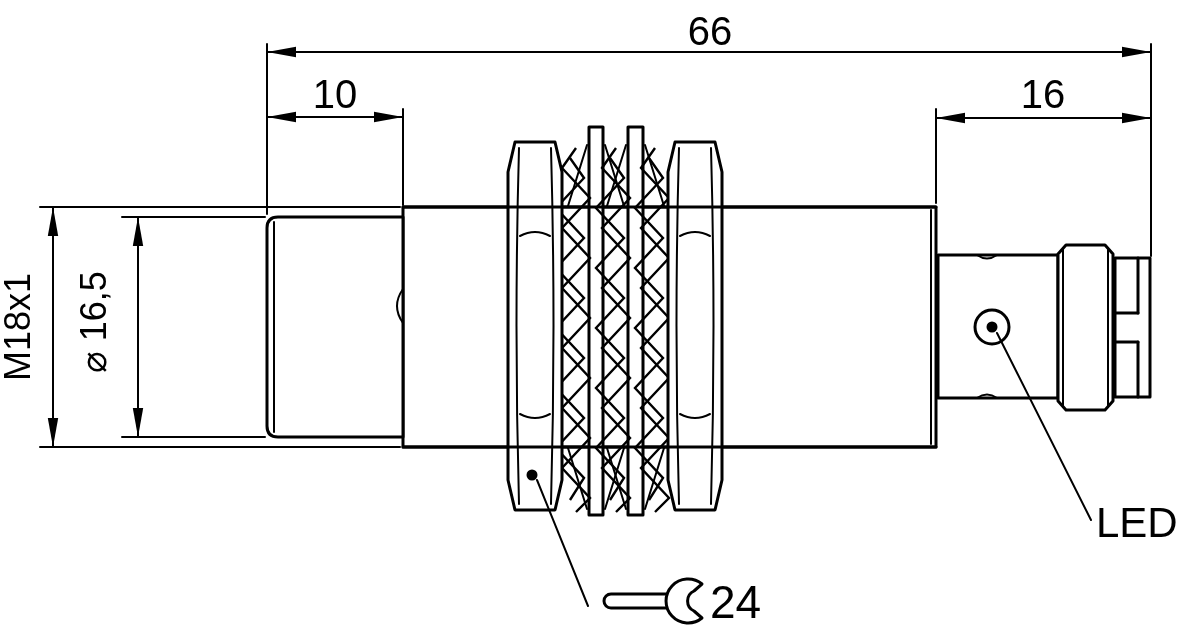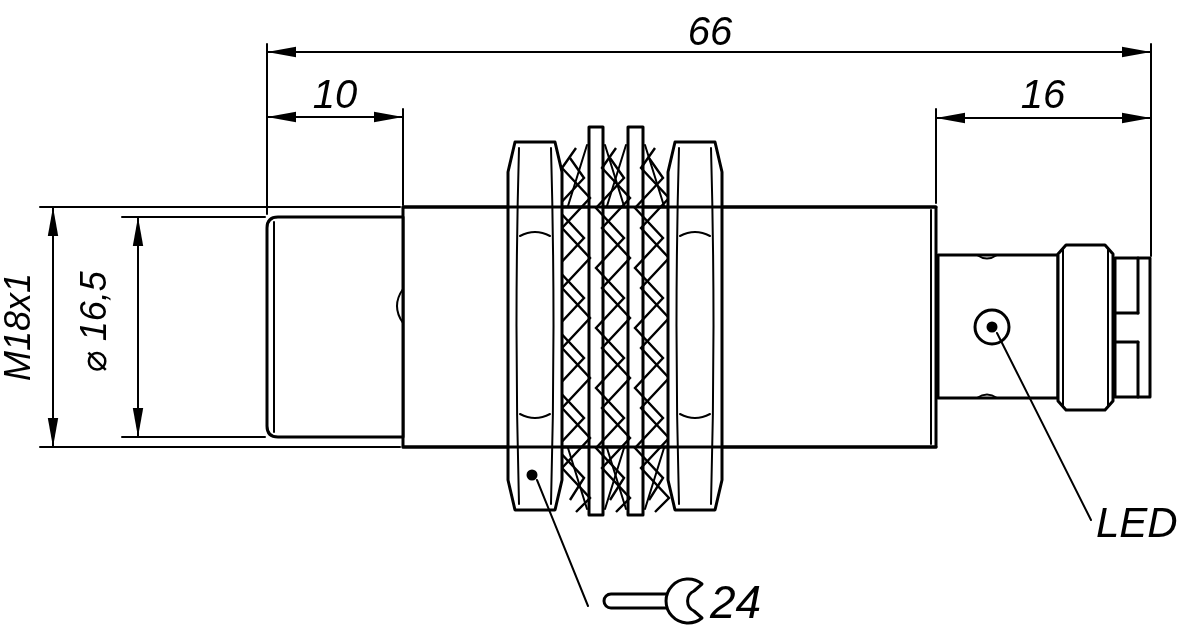--- a/index.html
+++ b/index.html
@@ -6,21 +6,20 @@
     margin: 0;
     padding: 0;
     background: #ffffff;
   }
   .stage {
     position: relative;
     width: 1200px;
     height: 638px;
     background: #ffffff;
     overflow: hidden;
-    font-style: italic;
   }
   svg { display: block; }
   
   .outline {            
     fill: #ffffff;
     stroke: #000000;
     stroke-width: 3;
     stroke-linejoin: round;
     stroke-linecap: round;
   }

